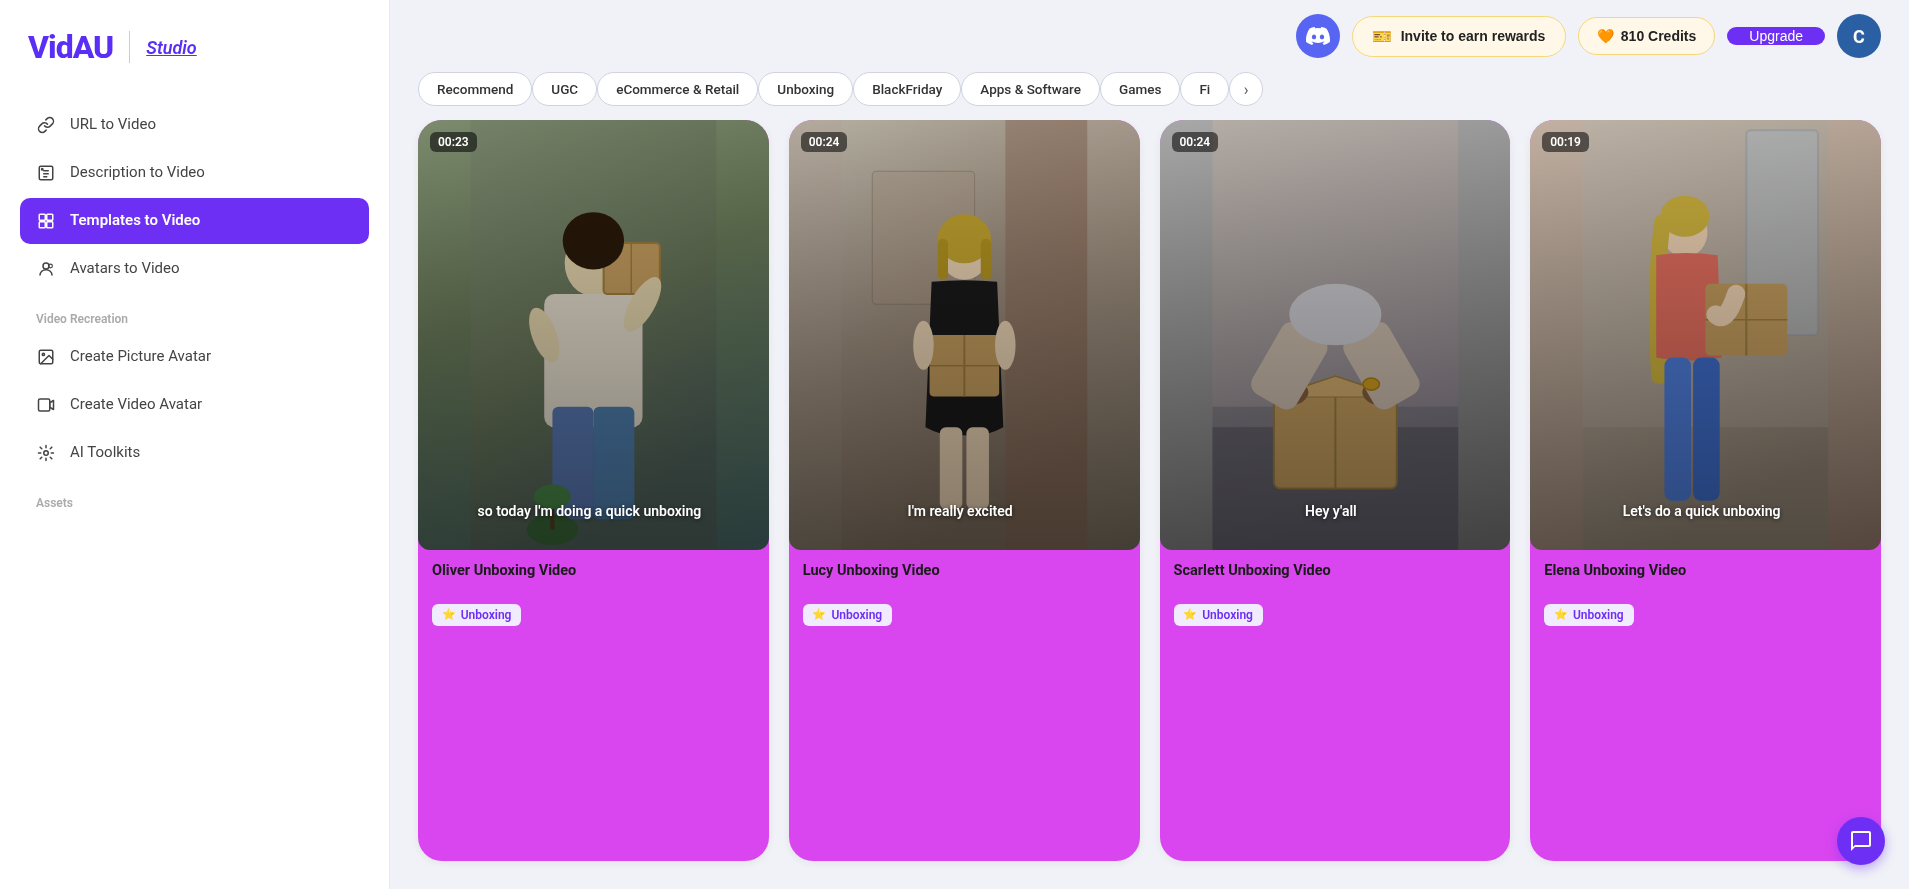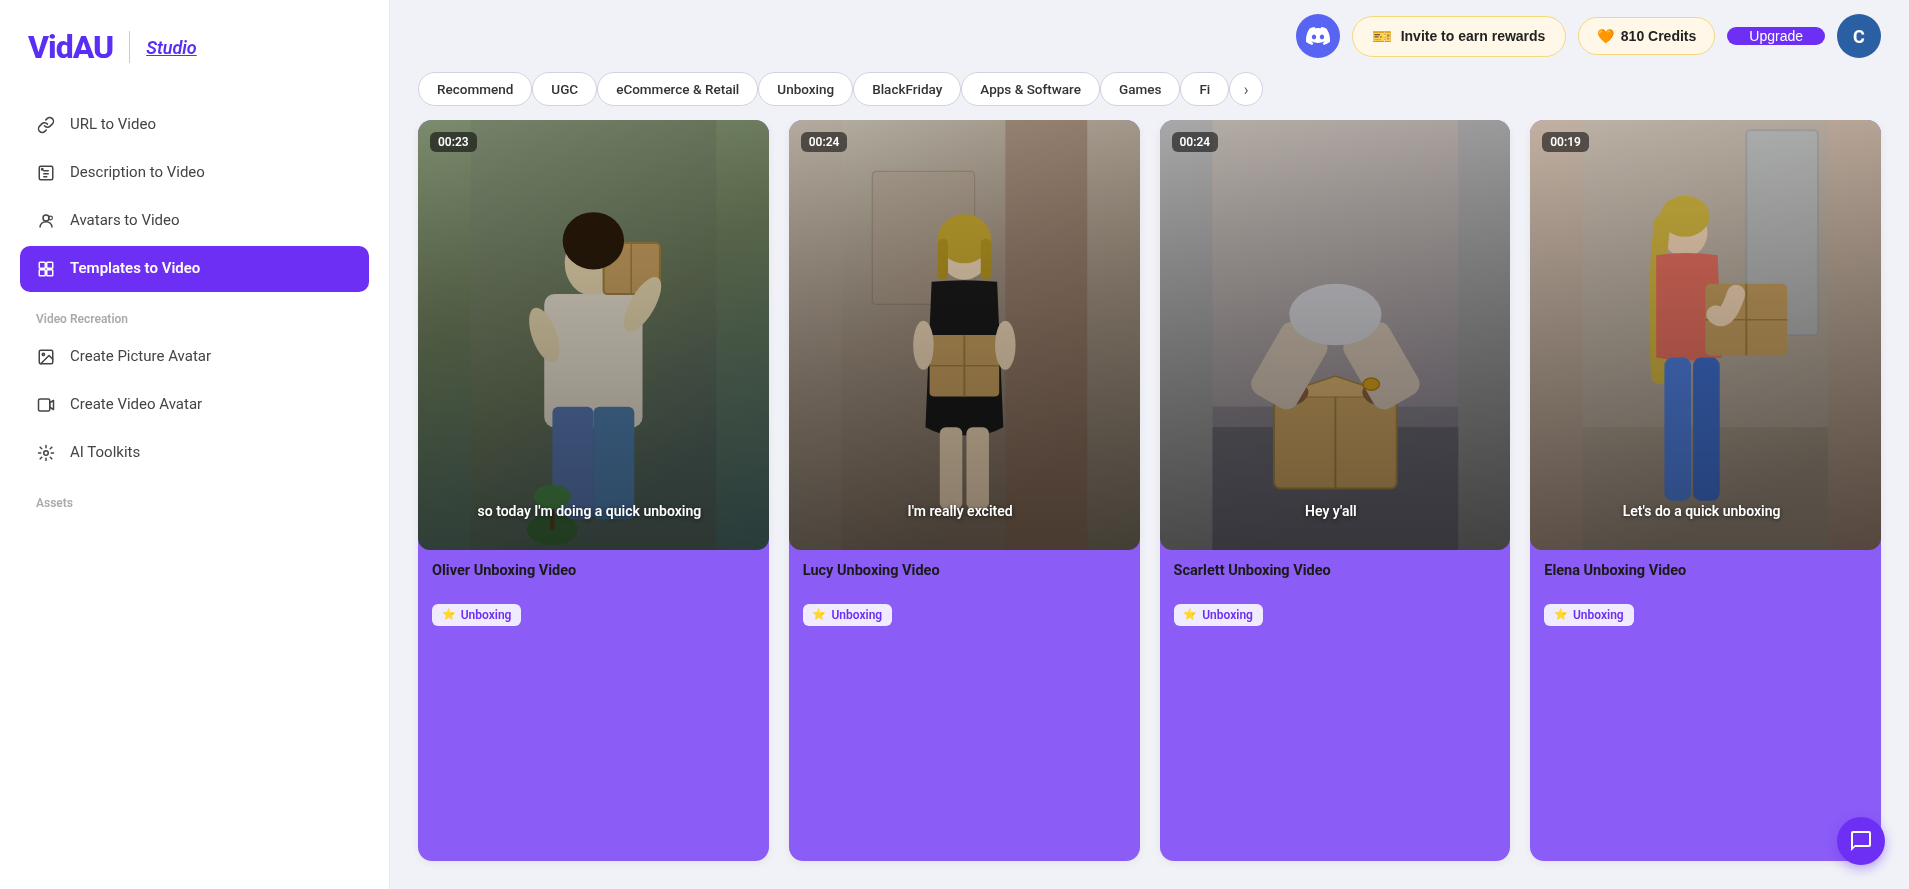--- a/index.html
+++ b/index.html
@@ -206,22 +206,22 @@
     .video-grid {
       display: grid;
       grid-template-columns: repeat(4, 1fr);
       gap: 20px;
       padding: 0 28px 28px 28px;
       overflow-y: auto;
       flex: 1;
     }
 
     .video-card {
-      background: #8b5cf6;
-      border-radius: 14px;
+      background: #d946ef;
+      border-radius: 24px;
       overflow: hidden;
       cursor: pointer;
       box-shadow: 0 2px 8px rgba(0,0,0,0.06);
     }
 
     .video-thumb {
       position: relative;
       width: 100%;
       aspect-ratio: 9/16;
       max-height: 430px;
@@ -334,41 +334,41 @@
       <span class="nav-icon">
         <svg width="18" height="18" viewBox="0 0 24 24" fill="none" stroke="currentColor" stroke-width="2" stroke-linecap="round" stroke-linejoin="round">
           <rect x="3" y="3" width="18" height="18" rx="2"></rect>
           <path d="M9 9h6M9 13h6M9 17h4"></path>
           <circle cx="7" cy="7" r="1" fill="currentColor"></circle>
         </svg>
       </span>
       <span>Description to Video</span>
     </div>
 
-    <div class="nav-item">
-      <span class="nav-icon">
-        <svg width="18" height="18" viewBox="0 0 24 24" fill="none" stroke="currentColor" stroke-width="2" stroke-linecap="round" stroke-linejoin="round">
-          <circle cx="12" cy="8" r="4"></circle>
-          <path d="M4 20c0-4 3.6-7 8-7s8 3 8 7"></path>
-          <circle cx="18" cy="8" r="2.5" stroke-width="1.5"></circle>
-        </svg>
-      </span>
-      <span>Avatars to Video</span>
-    </div>
-
     <div class="nav-item active">
       <span class="nav-icon">
         <svg width="18" height="18" viewBox="0 0 24 24" fill="none" stroke="currentColor" stroke-width="2" stroke-linecap="round" stroke-linejoin="round">
           <rect x="3" y="3" width="8" height="8" rx="1"></rect>
           <rect x="13" y="3" width="8" height="8" rx="1"></rect>
           <rect x="3" y="13" width="8" height="8" rx="1"></rect>
           <rect x="13" y="13" width="8" height="8" rx="1"></rect>
         </svg>
       </span>
       <span>Templates to Video</span>
+    </div>
+
+    <div class="nav-item">
+      <span class="nav-icon">
+        <svg width="18" height="18" viewBox="0 0 24 24" fill="none" stroke="currentColor" stroke-width="2" stroke-linecap="round" stroke-linejoin="round">
+          <circle cx="12" cy="8" r="4"></circle>
+          <path d="M4 20c0-4 3.6-7 8-7s8 3 8 7"></path>
+          <circle cx="18" cy="8" r="2.5" stroke-width="1.5"></circle>
+        </svg>
+      </span>
+      <span>Avatars to Video</span>
     </div>
   </nav>
 
   <div class="section-label">Video Recreation</div>
 
   <nav>
     <div class="nav-item">
       <span class="nav-icon">
         <svg width="18" height="18" viewBox="0 0 24 24" fill="none" stroke="currentColor" stroke-width="2" stroke-linecap="round" stroke-linejoin="round">
           <rect x="3" y="3" width="18" height="18" rx="2"></rect>

